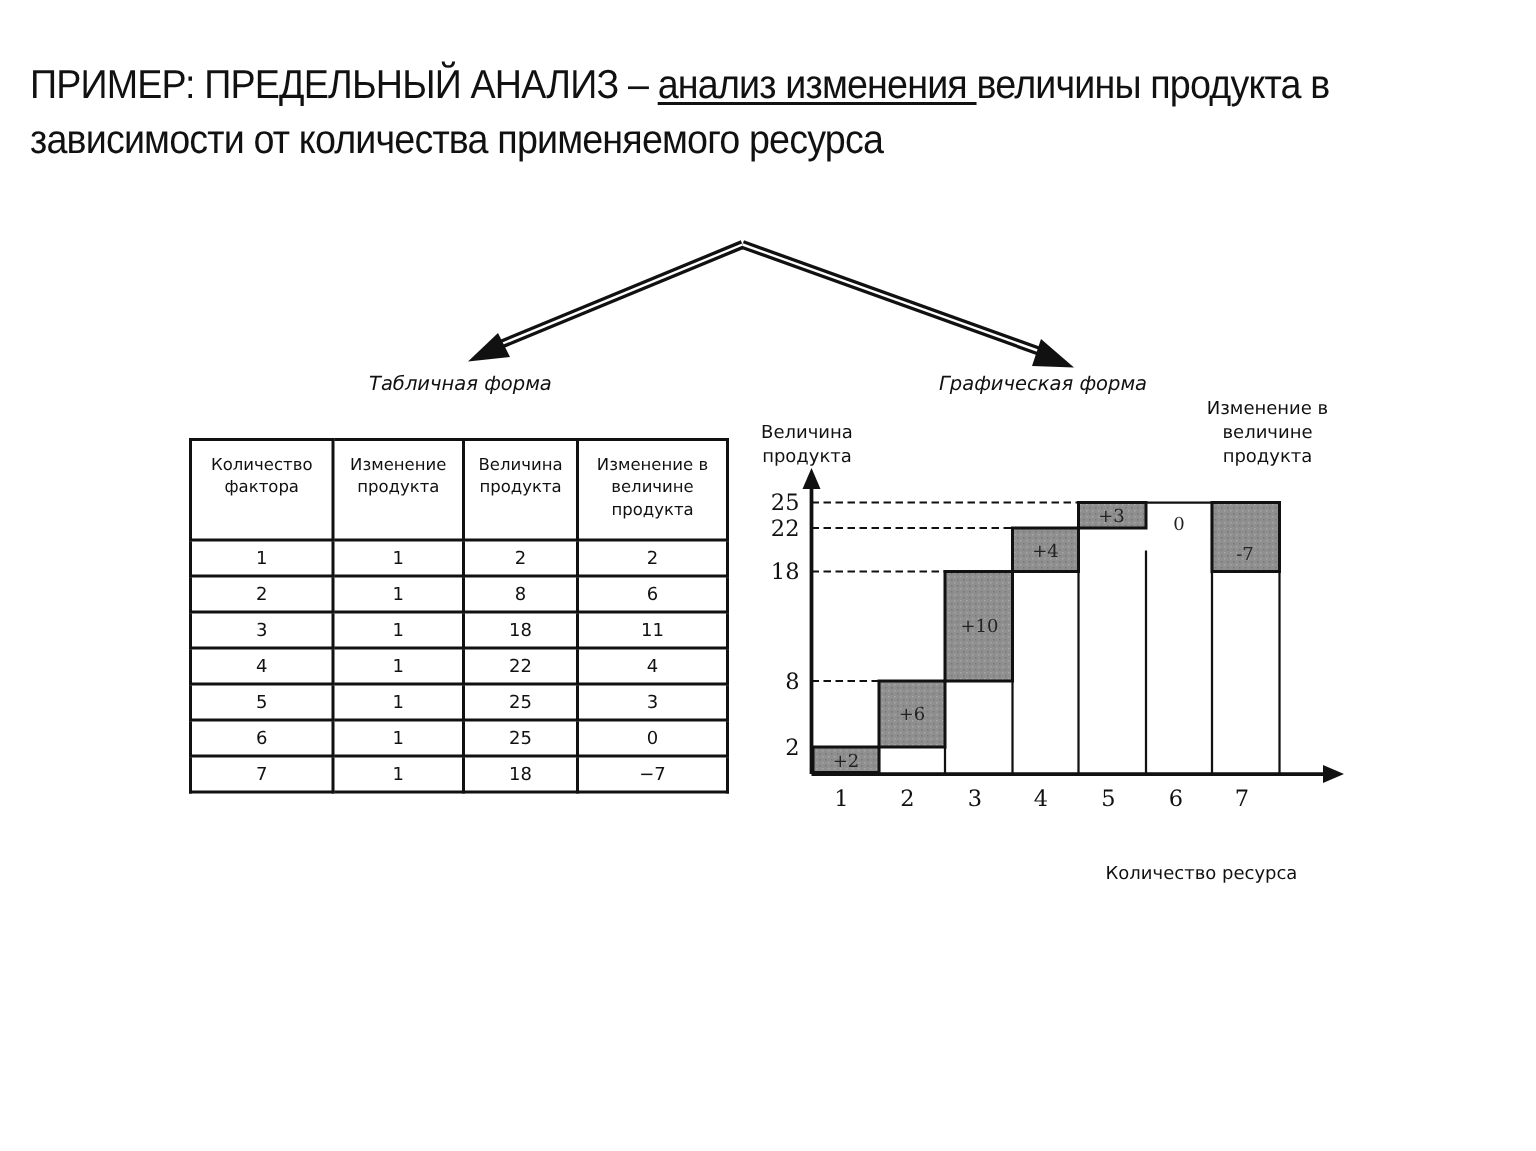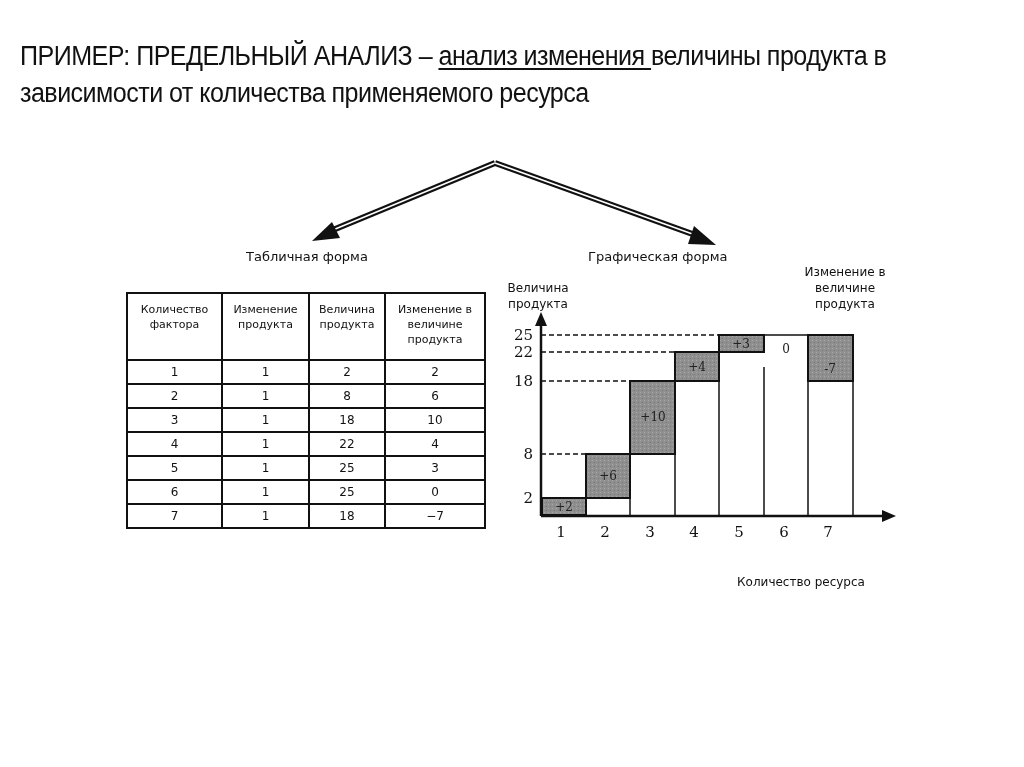--- a/index.html
+++ b/index.html
@@ -1,19 +1,19 @@
 <!DOCTYPE html>
 <html><head>
 <meta charset="utf-8">
 <style>
   html, body { margin: 0; padding: 0; background: #ffffff; }
   body { width: 1024px; height: 767px; position: relative; overflow: hidden; font-family: "Liberation Sans", sans-serif; color: #111; }
   .title { position: absolute; left: 20px; top: 38px; width: 990px; font-family: "Liberation Sans", sans-serif; font-size: 27px; line-height: 37px; color: #111; letter-spacing: -0.6px; transform: scaleX(0.93); transform-origin: left top; }
   .title .u { text-decoration: underline; text-underline-offset: 3px; text-decoration-thickness: 2px; }
-  .caption { position: absolute; font-family: "DejaVu Sans", sans-serif; font-size: 13px; color: #111; }
+  .caption { position: absolute; font-family: "DejaVu Sans", sans-serif; font-style: italic; font-size: 13px; color: #111; }
   .table-wrap { position: absolute; left: 126px; top: 292px; }
   table { border-collapse: collapse; border: 2px solid #111; font-family: "DejaVu Sans", sans-serif; font-size: 11px; }
   th, td { border: 2px solid #111; text-align: center; padding: 0; }
   th { font-weight: normal; vertical-align: top; padding-top: 8px; height: 57px; line-height: 15px; margin-top: 14px; }
   td { height: 22px; font-size: 12px; }
   .c1 { width: 93px; } .c2 { width: 85px; } .c3 { width: 74px; } .c4 { width: 98px; }
   .chart-svg { position: absolute; left: 0; top: 0; }
   .axis-label { position: absolute; font-family: "DejaVu Sans", sans-serif; font-size: 12px; color: #111; text-align: center; line-height: 16px; }
   .tick { font-family: "DejaVu Serif", serif; font-size: 15px; fill: #111; }
   .barlbl { font-family: "DejaVu Serif", serif; font-size: 12px; fill: #222; }
@@ -32,21 +32,21 @@
     <polygon points="312,241 332,222 340,238" fill="#111"></polygon>
   </g>
   <g>
     <line x1="495" y1="163" x2="698" y2="236" stroke="#111" stroke-width="6"></line>
     <line x1="495" y1="163" x2="698" y2="236" stroke="#fff" stroke-width="1.6"></line>
     <polygon points="716,245 694,226 688,244" fill="#111"></polygon>
   </g>
 </svg>
 
 <div class="caption" style="left:246px; top:249px;">Табличная форма</div>
-<div class="caption" style="left:588px; top:249px;">Графическая форма</div>
+<div class="caption" style="left:626px; top:249px;">Графическая форма</div>
 
 <div class="table-wrap">
   <table>
     <tbody>
         <tr>
       <th class="c1">Количество фактора</th>
       <th class="c2">Изменение продукта</th>
       <th class="c3">Величина продукта</th>
       <th class="c4">Изменение в величине продукта</th>
     </tr>
@@ -59,21 +59,21 @@
     <tr>
           <td>2</td>
           <td>1</td>
           <td>8</td>
           <td>6</td>
         </tr>
     <tr>
           <td>3</td>
           <td>1</td>
           <td>18</td>
-          <td>10</td>
+          <td>11</td>
         </tr>
     <tr>
           <td>4</td>
           <td>1</td>
           <td>22</td>
           <td>4</td>
         </tr>
     <tr>
           <td>5</td>
           <td>1</td>

